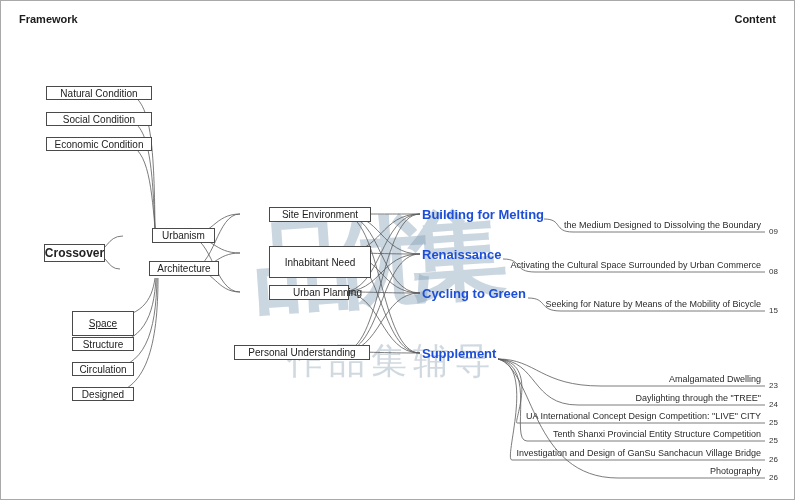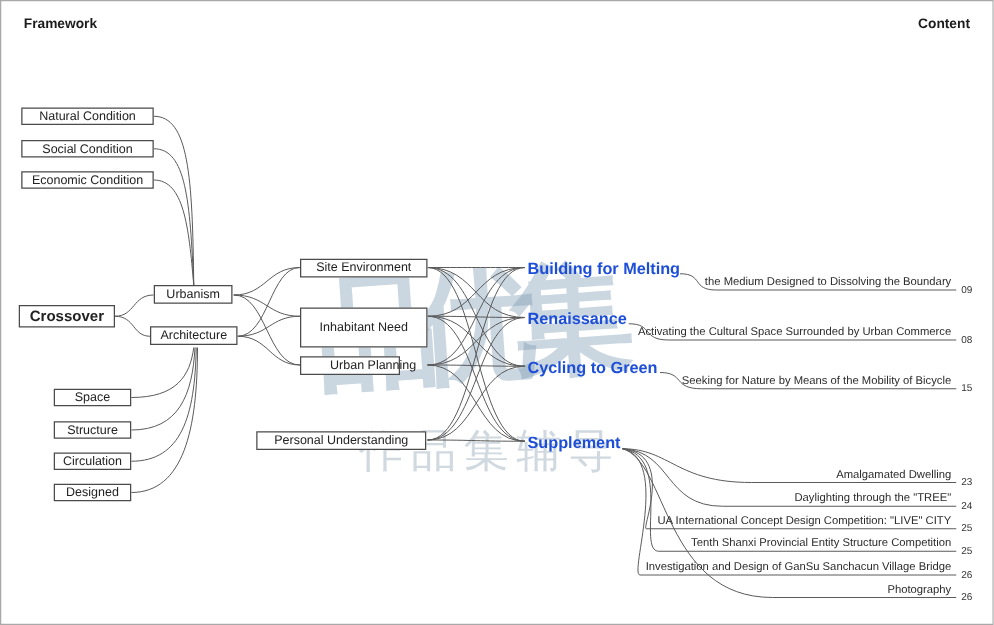--- a/index.html
+++ b/index.html
@@ -2,21 +2,21 @@
 <html><head>
 <meta charset="utf-8">
 <style>
   html,body{margin:0;padding:0;background:#e9e9e9;font-family:"Liberation Sans", sans-serif;}
   .canvas{position:relative;width:795px;height:500px;background:#ffffff;border:1px solid #a9a9a9;box-sizing:border-box;overflow:hidden;}
   .hdr{position:absolute;top:12px;font-size:11px;font-weight:bold;color:#1c1c1c;}
   .hdr.left{left:18px;}
   .hdr.right{right:18px;}
   .node{position:absolute;border:1px solid #4a4a4a;background:#fff;color:#222;font-size:10px;
         display:flex;align-items:center;justify-content:center;box-sizing:border-box;
-        white-space:nowrap;padding:0 3px;z-index:3;}
+        white-space:nowrap;padding:0 3px;z-index:3;margin-left:29px;}
   .root{font-weight:bold;font-size:12px;}
   .headline{position:absolute;font-weight:bold;font-size:13px;color:#1d4ed8;white-space:nowrap;z-index:3;}
   .subtitle{position:absolute;font-size:9px;color:#2b2b2b;white-space:nowrap;text-align:right;right:33px;z-index:3;}
   .pagenum{position:absolute;font-size:8px;color:#333;left:768px;width:22px;z-index:3;}
   .wires{position:absolute;left:0;top:0;z-index:2;}
   .wires path{fill:none;stroke:#5a5a5a;stroke-width:0.8;}
   .wm-main{position:absolute;left:252px;top:196px;font-size:98px;font-weight:bold;
            letter-spacing:-20px;color:rgba(128,158,182,0.42);z-index:1;
            font-family:"DejaVu Sans", sans-serif;transform:rotate(-4deg);white-space:nowrap;}
   .wm-sub{position:absolute;left:286px;top:336px;font-size:36px;letter-spacing:6px;
@@ -80,26 +80,26 @@
     <path d="M497 358 C539 362 512 422 516 422 L764 422"></path>
     <path d="M497 358 C537 364 508 440 526 440 L764 440"></path>
     <path d="M497 358 C535 366 502 459 511 459 L764 459"></path>
     <path d="M497 358 C533 368 530 477 617 477 L764 477"></path>
   </svg>
 
   <div class="node" style="left:16px;top:85px;width:106px;height:14px;">Natural Condition</div>
   <div class="node" style="left:16px;top:111px;width:106px;height:14px;">Social Condition</div>
   <div class="node" style="left:16px;top:136px;width:106px;height:14px;">Economic Condition</div>
 
-  <div class="node root" style="left:14px;top:243px;width:77px;height:18px;">Crossover</div>
+  <div class="node root" style="left:14px;top:243px;width:61px;height:18px;">Crossover</div>
 
   <div class="node" style="left:122px;top:227px;width:63px;height:15px;">Urbanism</div>
   <div class="node" style="left:119px;top:260px;width:70px;height:15px;">Architecture</div>
 
-  <div class="node" style="left:42px;top:310px;width:62px;height:14px;">Space</div>
+  <div class="node" style="left:42px;top:310px;width:62px;height:25px;text-decoration:underline;">Space</div>
   <div class="node" style="left:42px;top:336px;width:62px;height:14px;">Structure</div>
   <div class="node" style="left:42px;top:361px;width:62px;height:14px;">Circulation</div>
   <div class="node" style="left:42px;top:386px;width:62px;height:14px;">Designed</div>
 
   <div class="node" style="left:239px;top:206px;width:102px;height:15px;">Site Environment</div>
   <div class="node" style="left:239px;top:245px;width:102px;height:32px;">Inhabitant Need</div>
   <div class="node" style="left:239px;top:284px;width:80px;height:15px;padding-left:40px;">Urban Planning</div>
   <div class="node" style="left:204px;top:344px;width:136px;height:15px;">Personal Understanding</div>
 
   <div class="headline" style="left:421px;top:206px;">Building for Melting</div>

